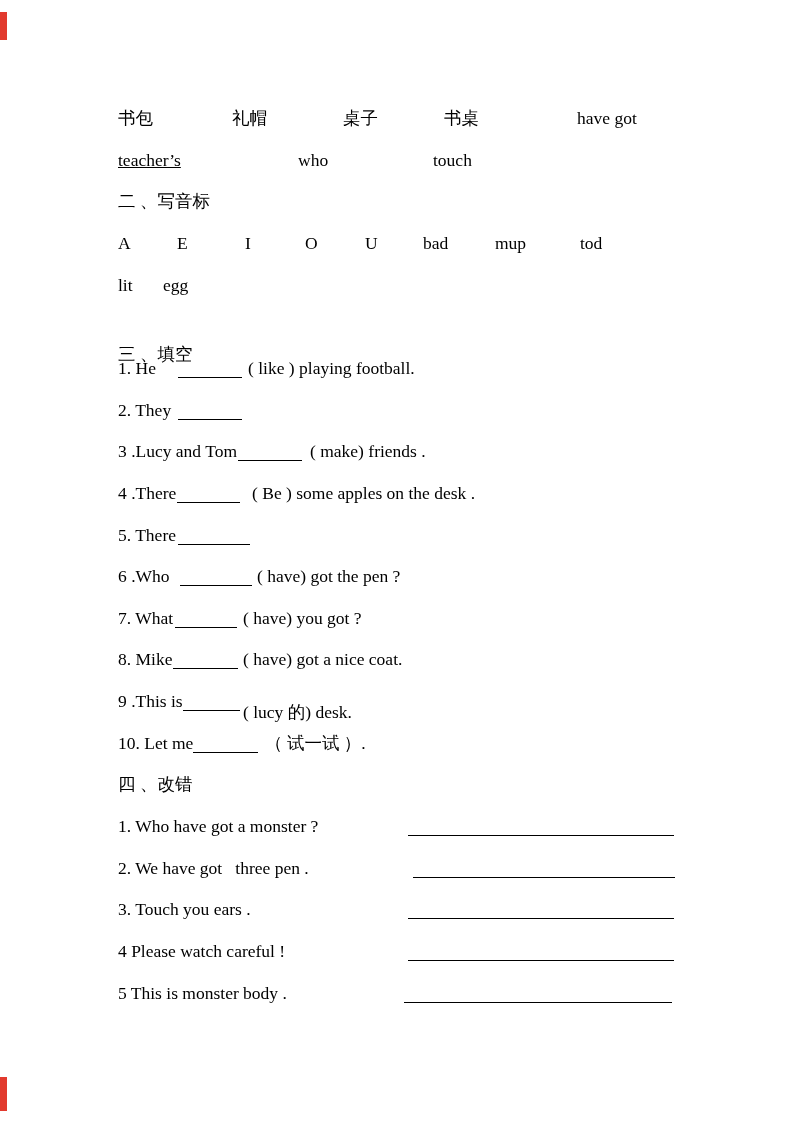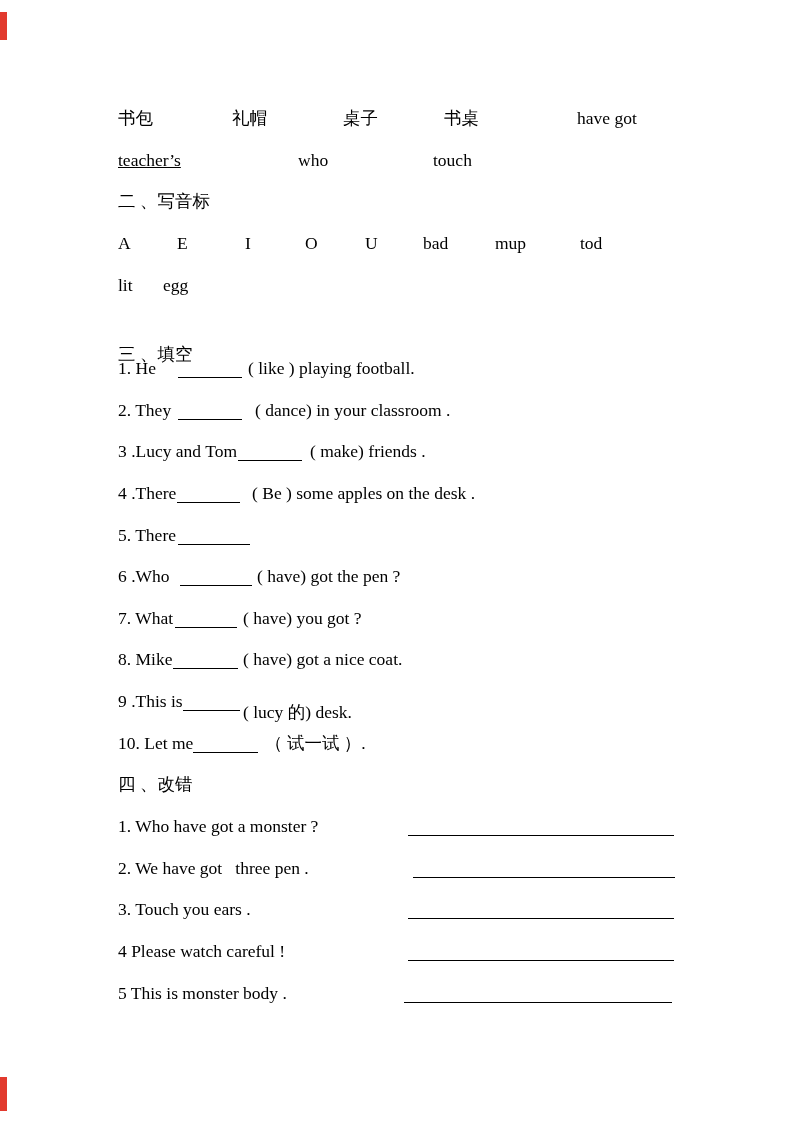--- a/index.html
+++ b/index.html
@@ -67,21 +67,20 @@
         <span class="txt" style="left: 118px;">三 、填空</span>
       </div>
       <div class="line fill" style="top: 356px;">
         <span class="txt" style="left: 118px;">1. He</span>
         <span class="blank" style="left: 178px; width: 64px; border-bottom-color: rgb(0, 0, 0);"></span>
         <span class="txt" style="left: 248px;">( like ) playing football.</span>
       </div>
       <div class="line fill" style="top: 398px;">
         <span class="txt" style="left: 118px;">2. They</span>
         <span class="blank" style="left: 178px; width: 64px; border-bottom-color: rgb(0, 0, 0);"></span>
-        <span class="txt" style="left: 255px;">( dance) in your classroom .</span>
       </div>
       <div class="line fill" style="top: 439px;">
         <span class="txt" style="left: 118px;">3 .Lucy and Tom</span>
         <span class="blank" style="left: 238px; width: 64px; border-bottom-color: rgb(0, 0, 0);"></span>
         <span class="txt" style="left: 310px;">( make) friends .</span>
       </div>
       <div class="line fill" style="top: 481px;">
         <span class="txt" style="left: 118px;">4 .There</span>
         <span class="blank" style="left: 177px; width: 63px; border-bottom-color: rgb(0, 0, 0);"></span>
         <span class="txt" style="left: 252px;">( Be ) some apples on the desk .</span>

